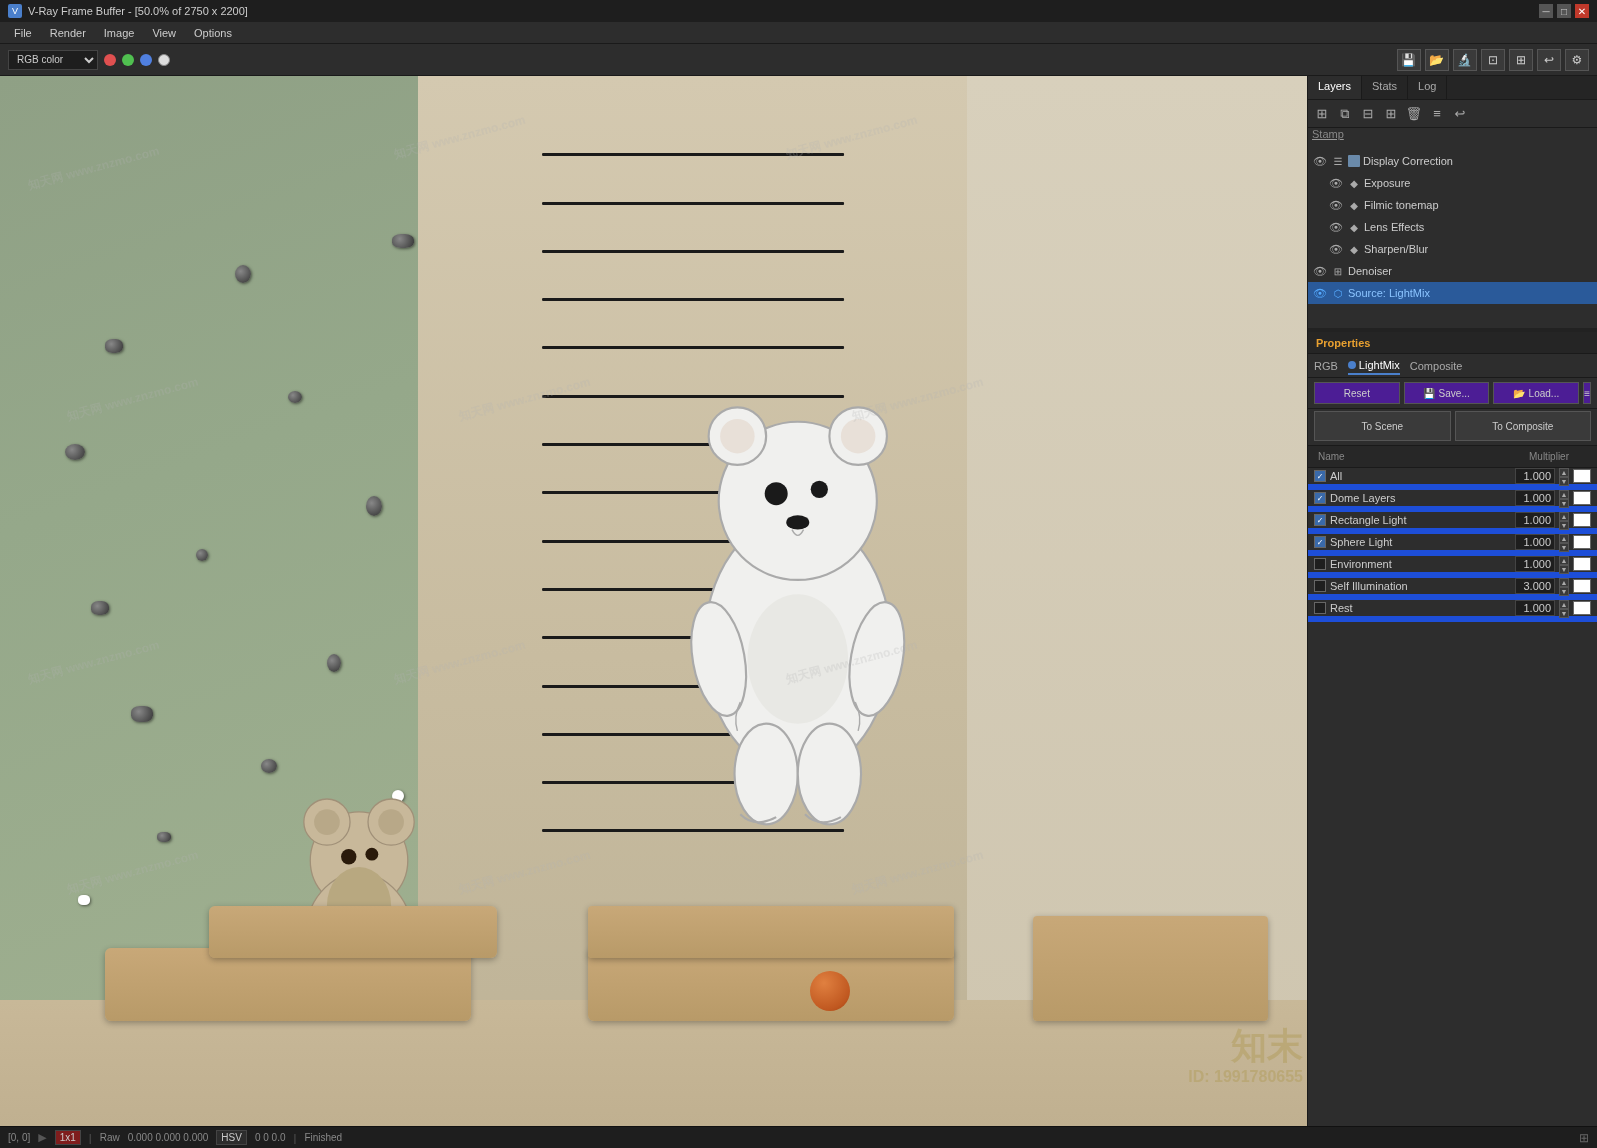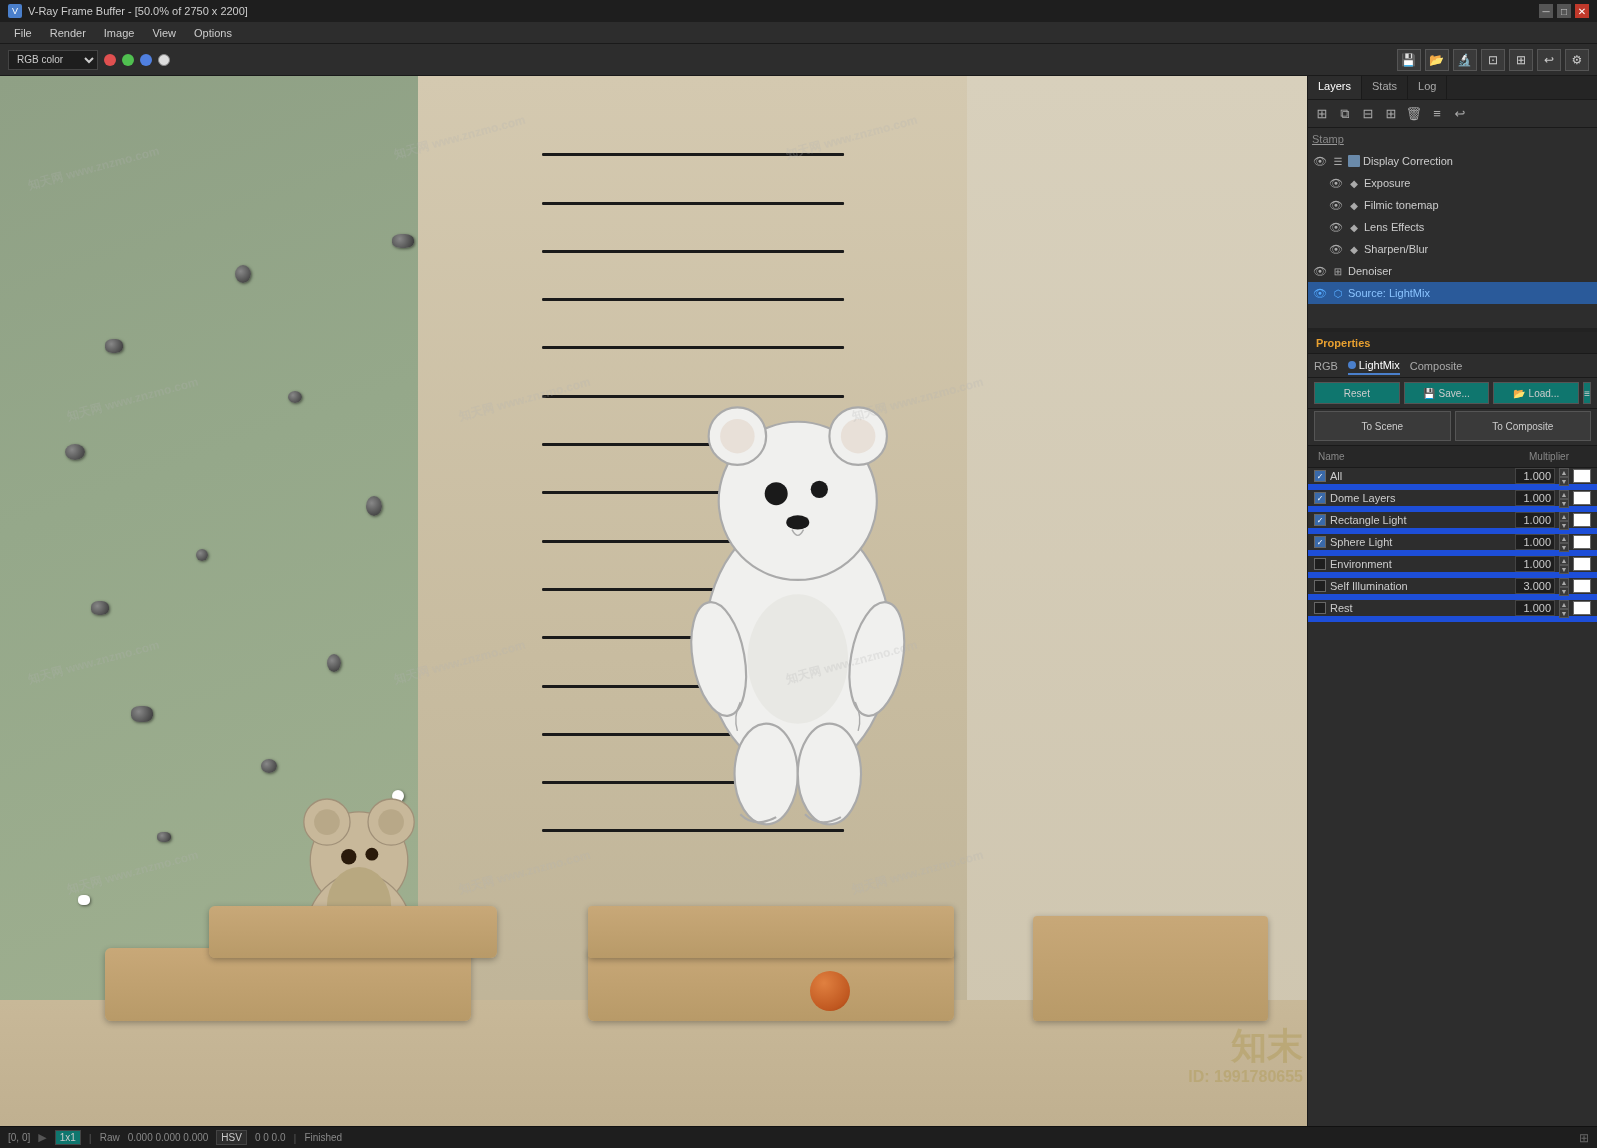--- a/index.html
+++ b/index.html
@@ -259,21 +259,20 @@
       color: #ccc;
       flex: 1;
     }
     .layer-indent { margin-left: 16px; }
     .layer-stamp {
       color: #999;
       font-size: 11px;
       padding: 0 4px;
       height: 22px;
       display: flex;
-      align-items: center;
       text-decoration: underline;
     }
 
     
     .properties-panel {
       background: #2d2d2d;
       flex-shrink: 0;
     }
     .properties-header {
       padding: 4px 8px;
@@ -315,21 +314,21 @@
     }
     .prop-actions {
       display: flex;
       gap: 4px;
       padding: 4px 6px;
       border-bottom: 1px solid #1a1a1a;
     }
     .prop-btn {
       flex: 1;
       height: 22px;
-      background: #0f766e;
+      background: #4c1d95;
       border: 1px solid #555;
       color: #ccc;
       font-size: 10px;
       cursor: pointer;
       display: flex;
       align-items: center;
       justify-content: center;
       gap: 3px;
     }
     .prop-actions2 {
@@ -430,21 +429,21 @@
       flex-shrink: 0;
     }
     .status-coords {
       color: #888;
       font-size: 10px;
     }
     .status-sep {
       color: #555;
     }
     .status-zoom {
-      background: #0f766e;
+      background: #7f1d1d;
       border: 1px solid #444;
       color: #ccc;
       font-size: 10px;
       padding: 1px 4px;
     }
     .status-values {
       color: #888;
       font-size: 10px;
     }
     .status-mode {

